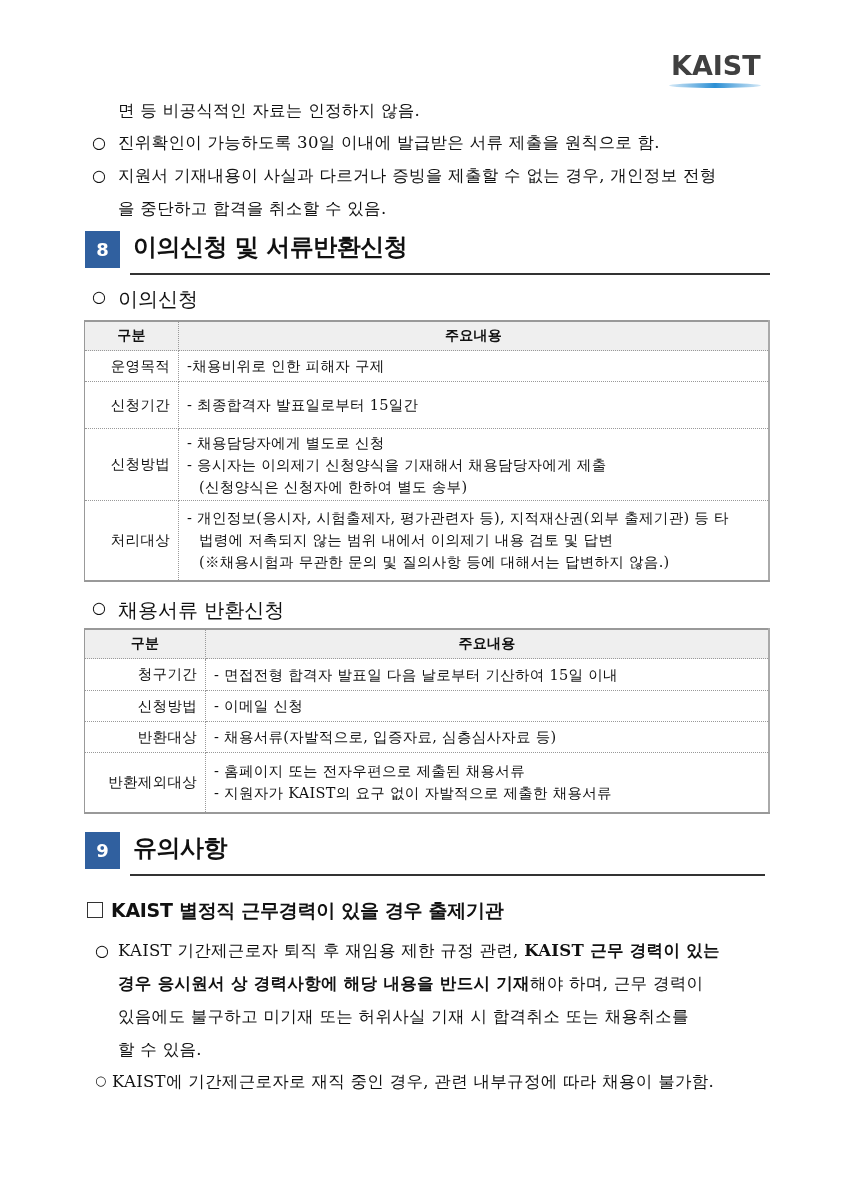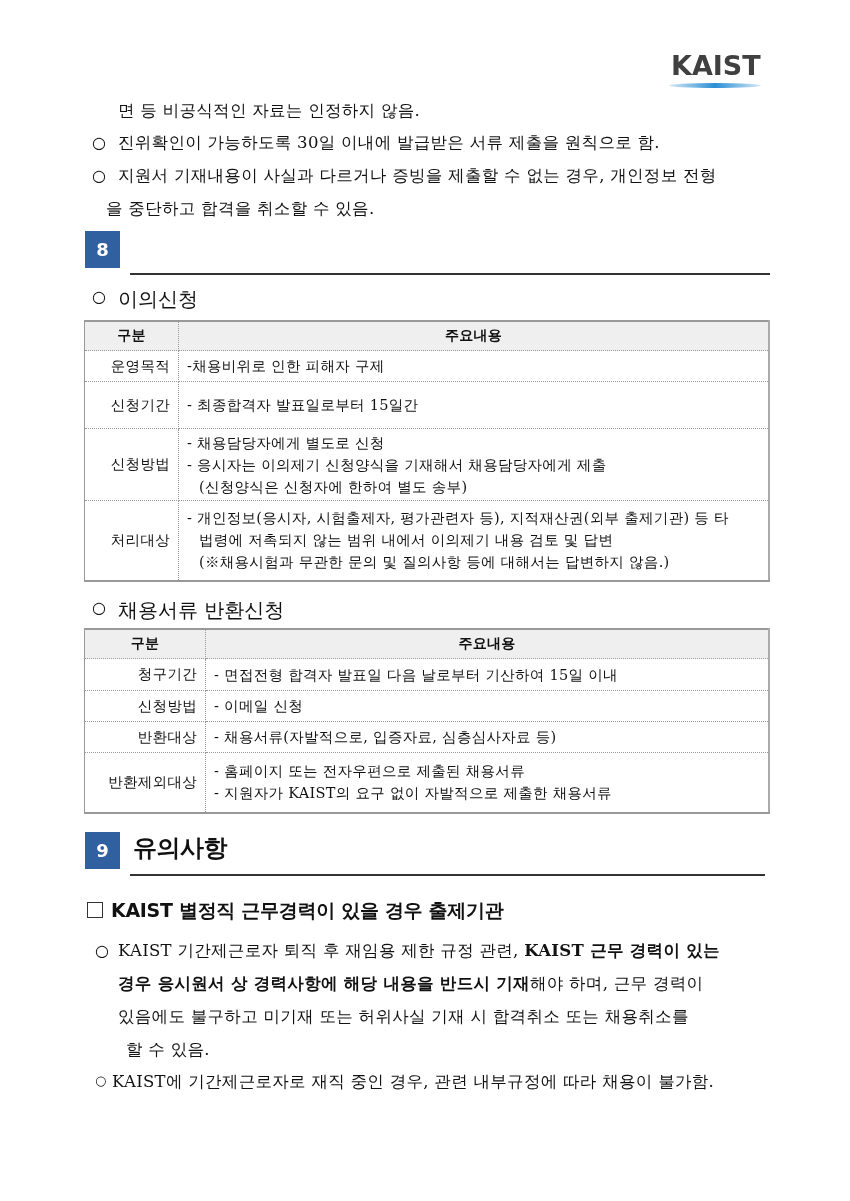--- a/index.html
+++ b/index.html
@@ -39,24 +39,25 @@
   <span class="swoosh"></span>
 </div>
 
 <div class="line" style="left:118px; top:100px;">면 등 비공식적인 자료는 인정하지 않음.</div>
 
 <span class="bullet" style="left:92px; top:133px;">○</span>
 <div class="line" style="left:118px; top:132px;">진위확인이 가능하도록 30일 이내에 발급받은 서류 제출을 원칙으로 함.</div>
 
 <span class="bullet" style="left:92px; top:166px;">○</span>
 <div class="line" style="left:118px; top:165px;">지원서 기재내용이 사실과 다르거나 증빙을 제출할 수 없는 경우, 개인정보 전형</div>
-<div class="line" style="left:106px; top:198px;">을 중단하고 합격을 취소할 수 있음.</div>
+<div class="line" style="left:118px; top:198px;">을 중단하고 합격을 취소할 수 있음.</div>
 
 <div class="sec-head" style="top:231px;">
   <div class="sec-num">8</div>
+  <div class="sec-title">이의신청 및 서류반환신청</div>
   <div class="sec-rule"></div>
 </div>
 
 <span class="bullet" style="left:92px; top:287px;">○</span>
 <div class="sub" style="left:118px; top:286px;">이의신청</div>
 
 <table class="t" style="left:84px; top:320px; width:686px;">
   <colgroup>
       <col style="width:94px">
       <col>
@@ -149,16 +150,16 @@
 </div>
 
 <span class="bullet" style="left:95px; top:941px;">○</span>
 <div class="line" style="left:118px; top:940px;">
   <span>KAIST 기간제근로자 퇴직 후 재임용 제한 규정 관련, </span><b class="bold">KAIST 근무 경력이 있는</b>
 </div>
 <div class="line" style="left:118px; top:973px;">
   <b class="bold">경우 응시원서 상 경력사항에 해당 내용을 반드시 기재</b><span>해야 하며, 근무 경력이</span>
 </div>
 <div class="line" style="left:118px; top:1006px;">있음에도 불구하고 미기재 또는 허위사실 기재 시 합격취소 또는 채용취소를</div>
-<div class="line" style="left:118px; top:1039px;margin-left:8px;">할 수 있음.</div>
+<div class="line" style="left:118px; top:1039px;">할 수 있음.</div>
 
 <span class="bullet" style="left:95px; top:1073px; font-size:13px;">○</span>
 <div class="line" style="left:112px; top:1071px;">KAIST에 기간제근로자로 재직 중인 경우, 관련 내부규정에 따라 채용이 불가함.</div>
 
 </body></html>

